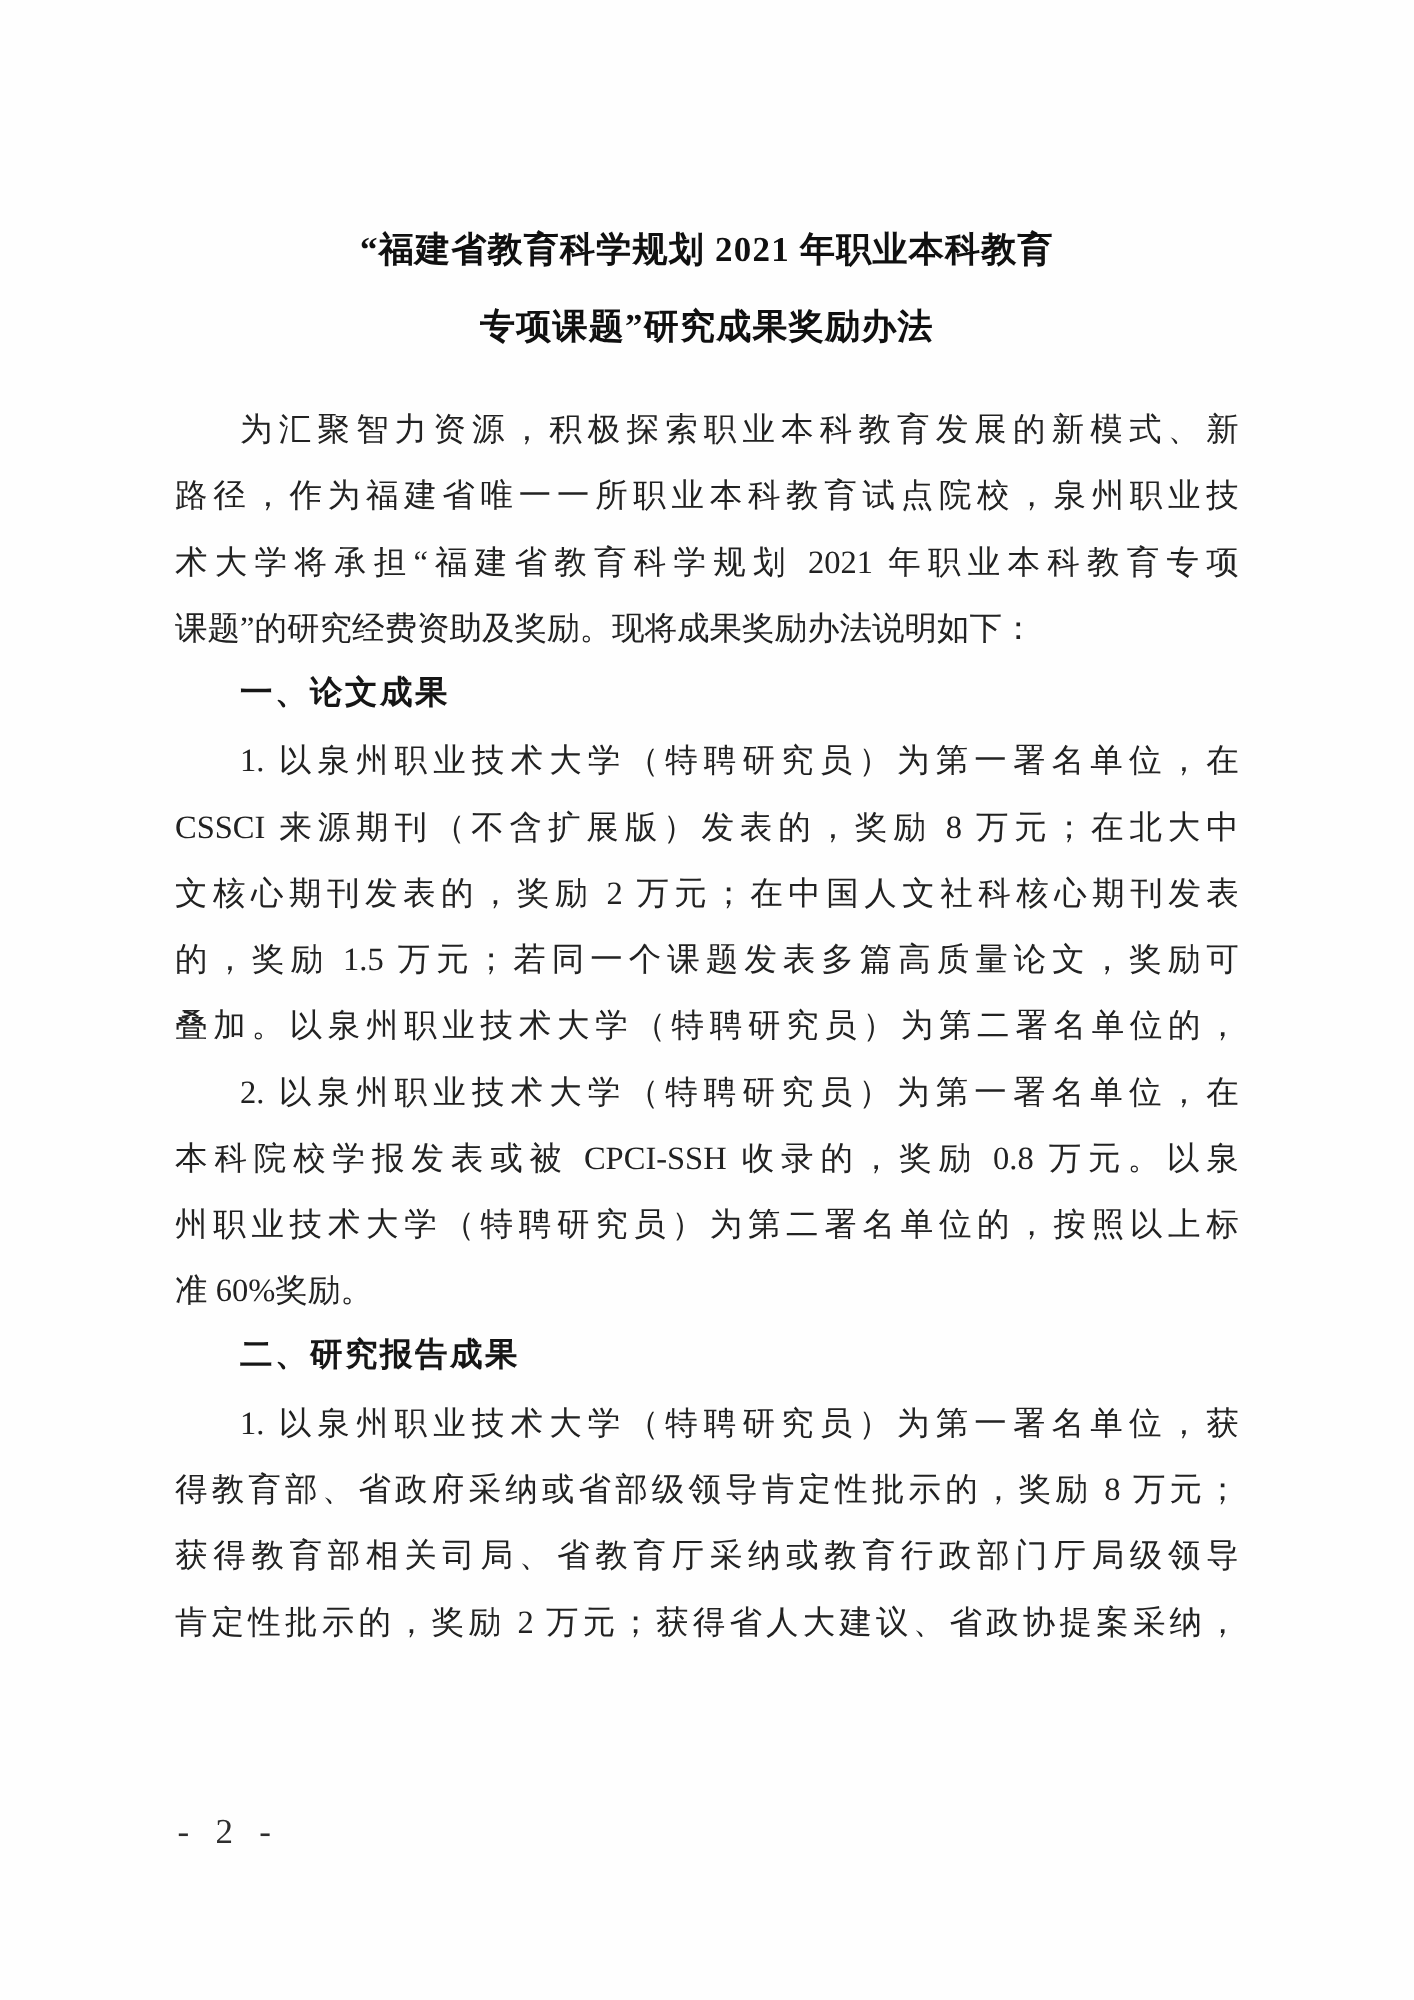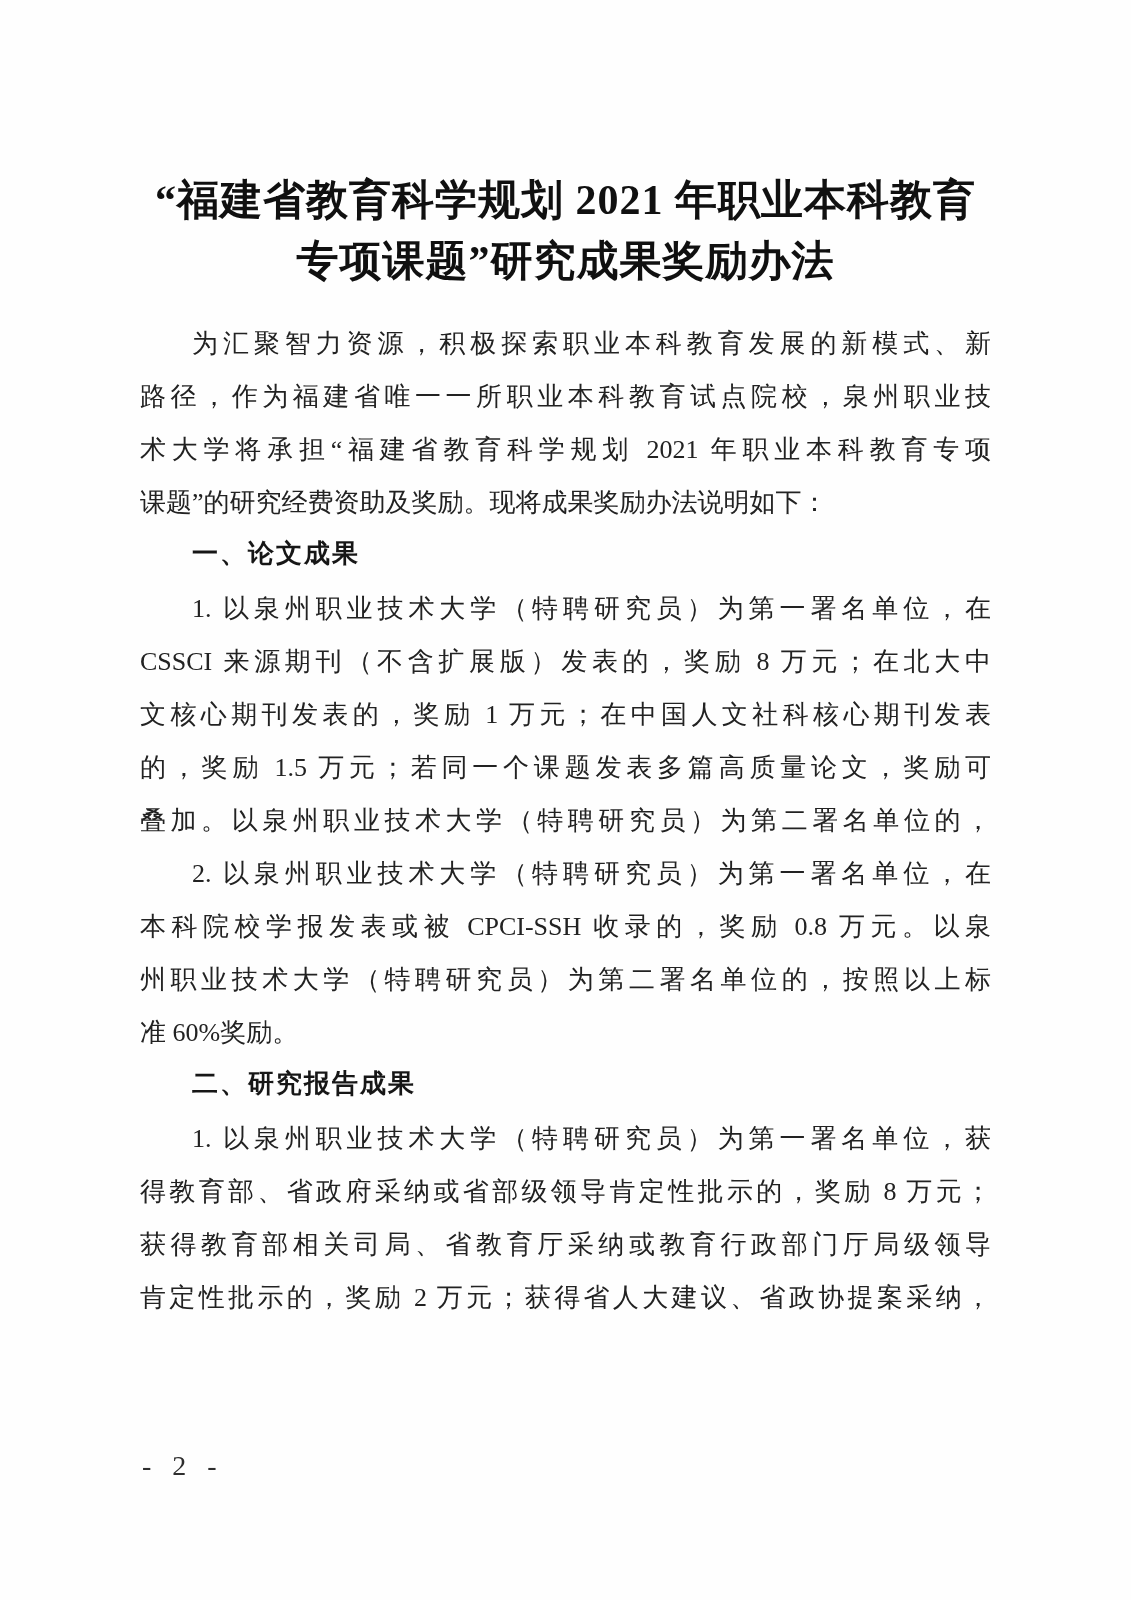--- a/index.html
+++ b/index.html
@@ -19,21 +19,21 @@
   .content {
     position: absolute;
     left: 140px;
     top: 0;
     width: 851px;
   }
   .doc-title {
     margin-top: 170px;
     text-align: center;
     font-weight: 700;
-    font-size: 42px;
+    font-size: 28px;
     line-height: 61px;
     color: #101010;
     letter-spacing: 1px;
   }
   .doc-body {
     margin-top: 25px;
     font-size: 26px;
     line-height: 53px;
     color: #222222;
   }
@@ -82,21 +82,21 @@
         <div class="line">路径，作为福建省唯一一所职业本科教育试点院校，泉州职业技</div>
         <div class="line">术大学将承担“福建省教育科学规划 2021 年职业本科教育专项</div>
         <div class="line no-stretch">课题”的研究经费资助及奖励。现将成果奖励办法说明如下：</div>
       </div>
 
       <div class="line heading">一、论文成果</div>
 
       <div>
         <div class="line indent">1. 以泉州职业技术大学（特聘研究员）为第一署名单位，在</div>
         <div class="line">CSSCI 来源期刊（不含扩展版）发表的，奖励 8 万元；在北大中</div>
-        <div class="line">文核心期刊发表的，奖励 1 万元；在中国人文社科核心期刊发表</div>
+        <div class="line">文核心期刊发表的，奖励 2 万元；在中国人文社科核心期刊发表</div>
         <div class="line">的，奖励 1.5 万元；若同一个课题发表多篇高质量论文，奖励可</div>
         <div class="line">叠加。以泉州职业技术大学（特聘研究员）为第二署名单位的，</div>
       </div>
 
       <div>
         <div class="line indent">2. 以泉州职业技术大学（特聘研究员）为第一署名单位，在</div>
         <div class="line">本科院校学报发表或被 CPCI-SSH 收录的，奖励 0.8 万元。以泉</div>
         <div class="line">州职业技术大学（特聘研究员）为第二署名单位的，按照以上标</div>
         <div class="line no-stretch">准 60%奖励。</div>
       </div>

